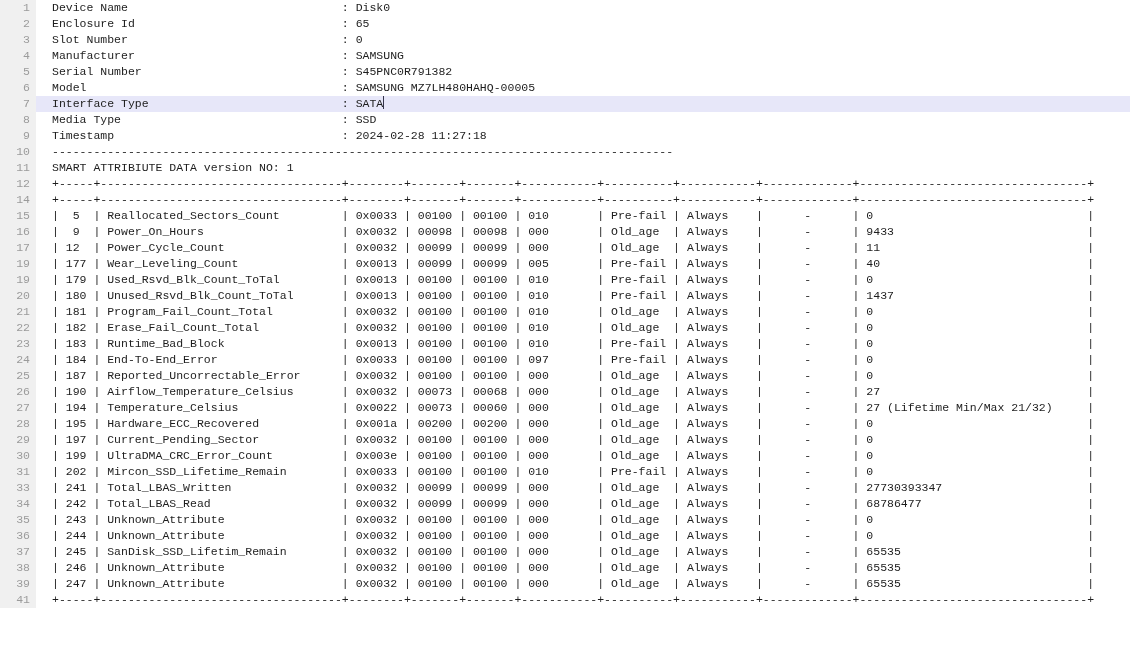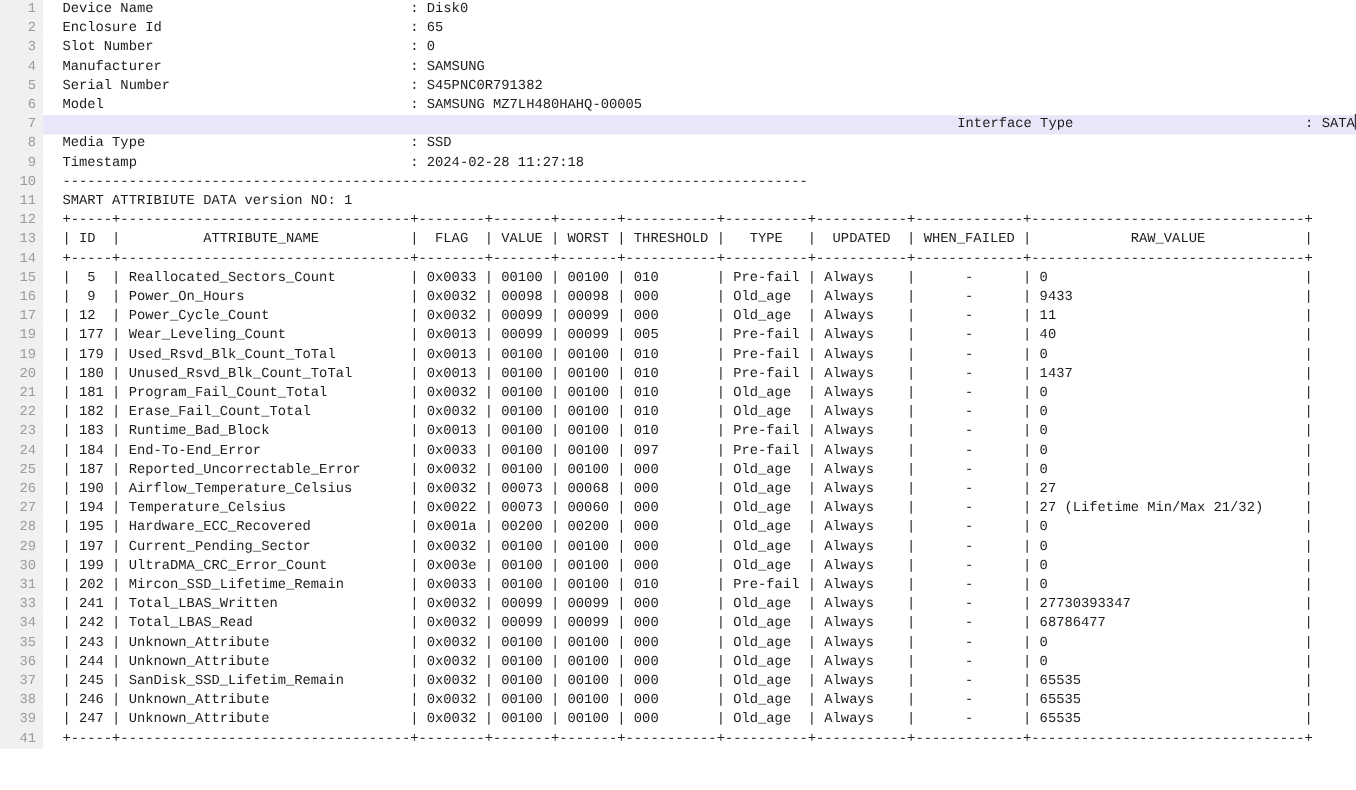--- a/index.html
+++ b/index.html
@@ -19,21 +19,21 @@
     background:var(--gutter-bg,#f0f0f0);
     color:var(--gutter-text,#9b9b9b);
     user-select:none;
   }
   .code{
     flex:1 1 auto;
     white-space:pre;
     padding-left:16px;
     color:var(--text,#1d1d1d);
   }
-  .code.hl{background:var(--hl-bg,#e7e7f9);text-align:right;}
+  .code.hl{background:var(--hl-bg,#e7e7f9);}
   .caret{
     display:inline-block;
     width:1px;height:13px;
     background:#34344a;
     vertical-align:middle;
     margin-top:-2px;
   }
 </style>
 </head>
 <body>
@@ -79,24 +79,20 @@
       <span class="gutter">10</span>
       <span class="code">------------------------------------------------------------------------------------------</span>
     </div>
     <div class="line">
       <span class="gutter">11</span>
       <span class="code">SMART ATTRIBIUTE DATA version NO: 1</span>
     </div>
     <div class="line">
       <span class="gutter">12</span>
       <span class="code">+-----+-----------------------------------+--------+-------+-------+-----------+----------+-----------+-------------+---------------------------------+</span>
-    </div>
-    <div class="line">
-      <span class="gutter">13</span>
-      <span class="code">| ID  |          ATTRIBUTE_NAME           |  FLAG  | VALUE | WORST | THRESHOLD |   TYPE   |  UPDATED  | WHEN_FAILED |            RAW_VALUE            |</span>
     </div>
     <div class="line">
       <span class="gutter">14</span>
       <span class="code">+-----+-----------------------------------+--------+-------+-------+-----------+----------+-----------+-------------+---------------------------------+</span>
     </div>
     <div class="line">
       <span class="gutter">15</span>
       <span class="code">|  5  | Reallocated_Sectors_Count         | 0x0033 | 00100 | 00100 | 010       | Pre-fail | Always    |      -      | 0                               |</span>
     </div>
     <div class="line">

